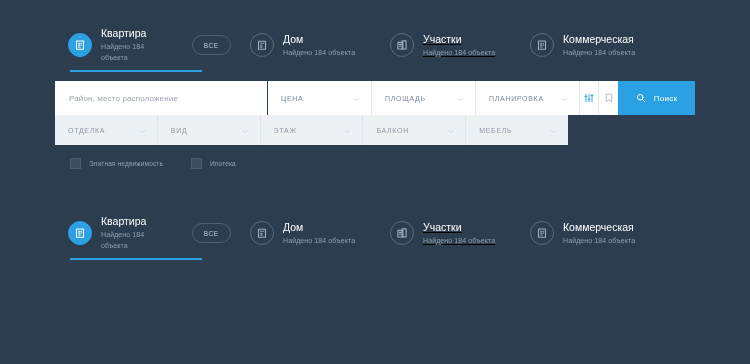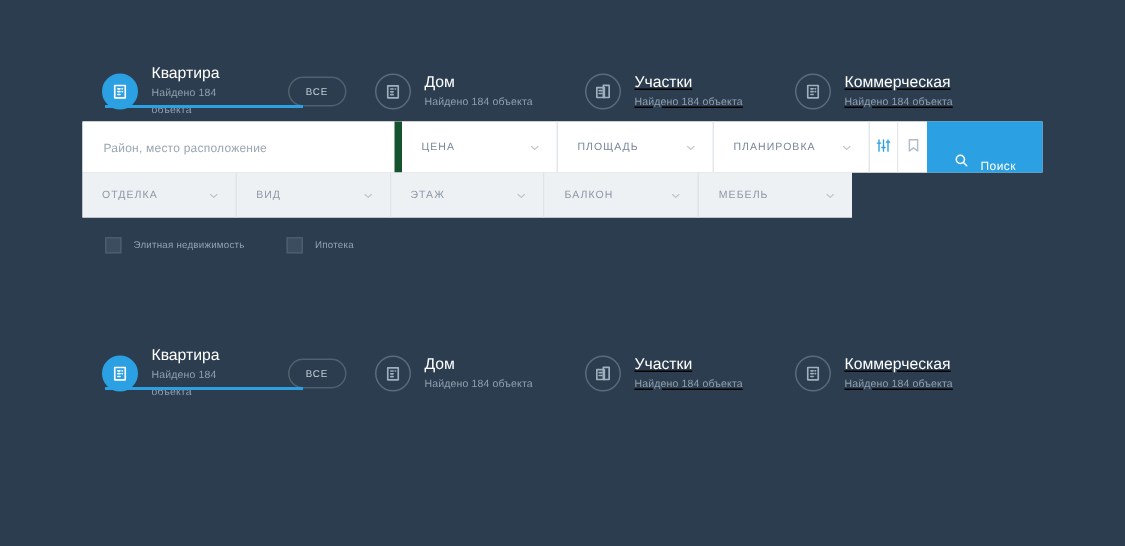--- a/index.html
+++ b/index.html
@@ -43,26 +43,25 @@
     display: flex;
     align-items: flex-start;
   }
 
   .tab {
     display: flex;
     align-items: center;
     gap: 9px;
     position: relative;
     height: 34px;
-    margin-top: 16px;
   }
   .tab--apartment { width: 163px; }
   .tab--house     { width: 140px; margin-left: 19px; }
   .tab--plots     { width: 140px; text-decoration: underline; }
-  .tab--commercial{ width: 150px; text-decoration: underline; }
+  .tab--commercial{ width: 150px; }
 
   .tab-icon {
     width: 24px;
     height: 24px;
     border-radius: 50%;
     flex: 0 0 24px;
     display: flex;
     align-items: center;
     justify-content: center;
     border: 1px solid #5b6b7b;
@@ -128,21 +127,21 @@
     height: 34px;
     background: #ffffff;
     width: 640px;
   }
 
   .field-text {
     flex: 0 0 213px;
     display: flex;
     align-items: center;
     padding: 0 14px;
-    border-right: 5px solid #14532d;
+    border-right: 1px solid #14532d;
     background: #ffffff;
     cursor: text;
   }
   .field-text .ph {
     font-size: 8px;
     color: #9aa6b1;
     letter-spacing: 0.15px;
   }
 
   .field-select {
@@ -176,21 +175,21 @@
     background: #ffffff;
     border-right: 1px solid #e4e8ec;
     cursor: pointer;
   }
   .icon-btn:last-of-type { border-right: none; }
 
   .search-btn {
     flex: 1 1 auto;
     background: #2ba0e2;
     display: flex;
-    align-items: flex-end;
+    align-items: center;
     justify-content: center;
     gap: 8px;
     cursor: pointer;
     border: none;
     font-family: inherit;
   }
   .search-btn .lbl {
     font-size: 8px;
     color: #ffffff;
     letter-spacing: 0.3px;

